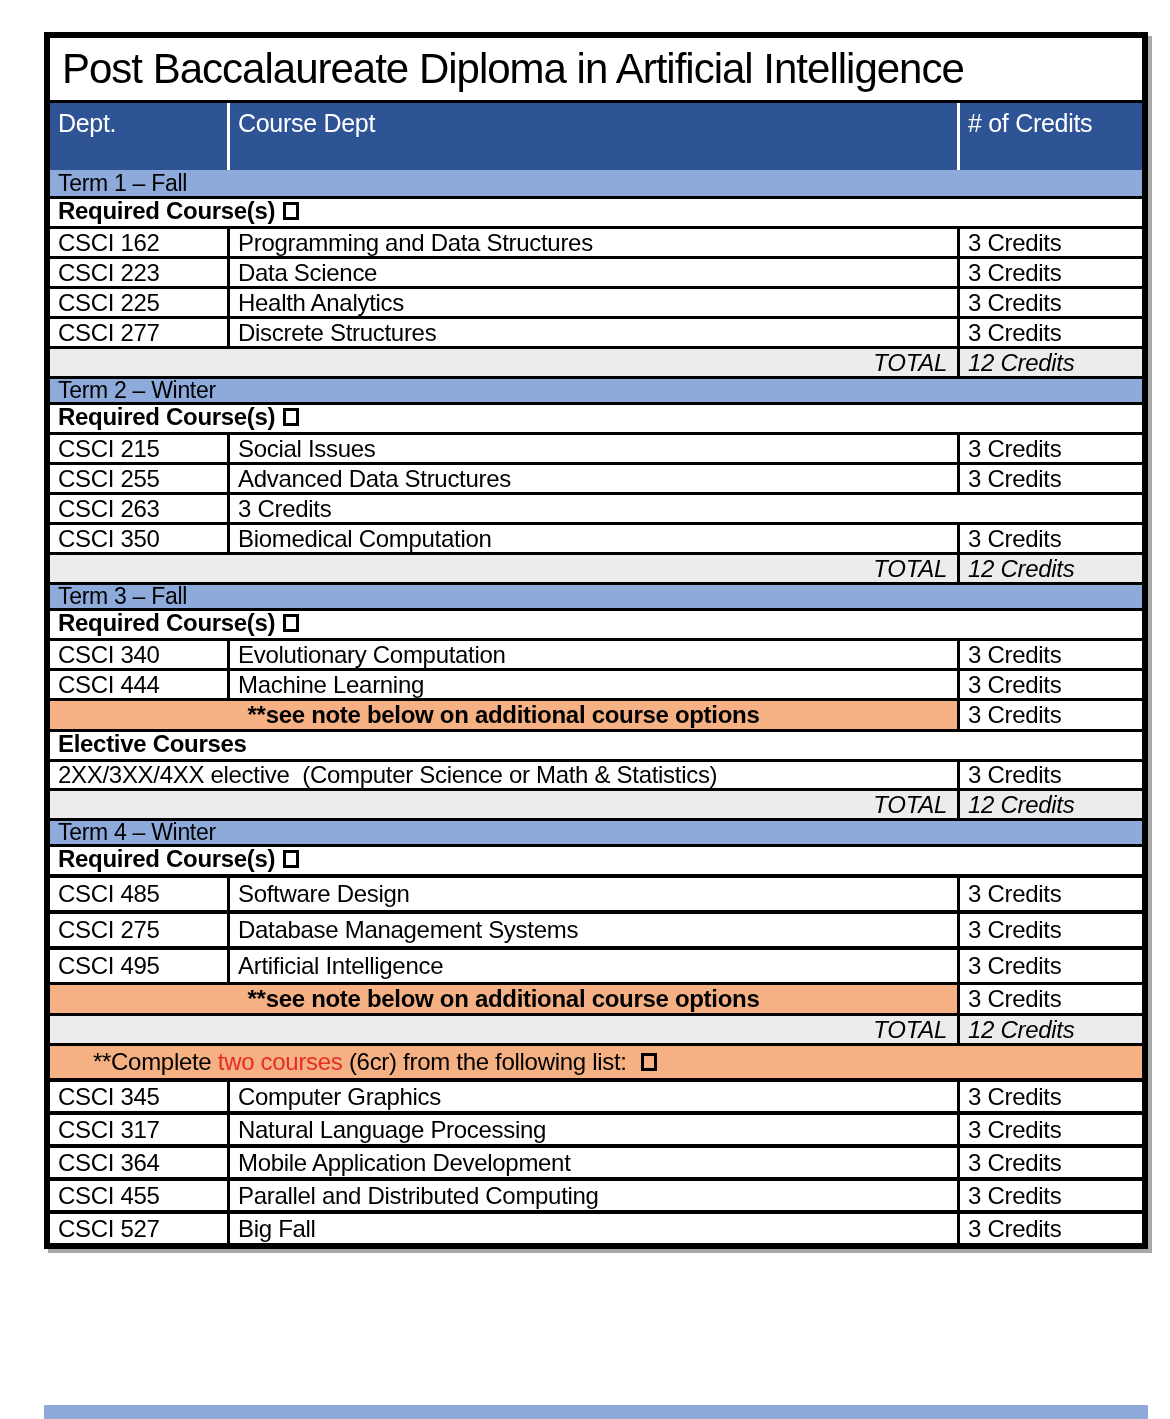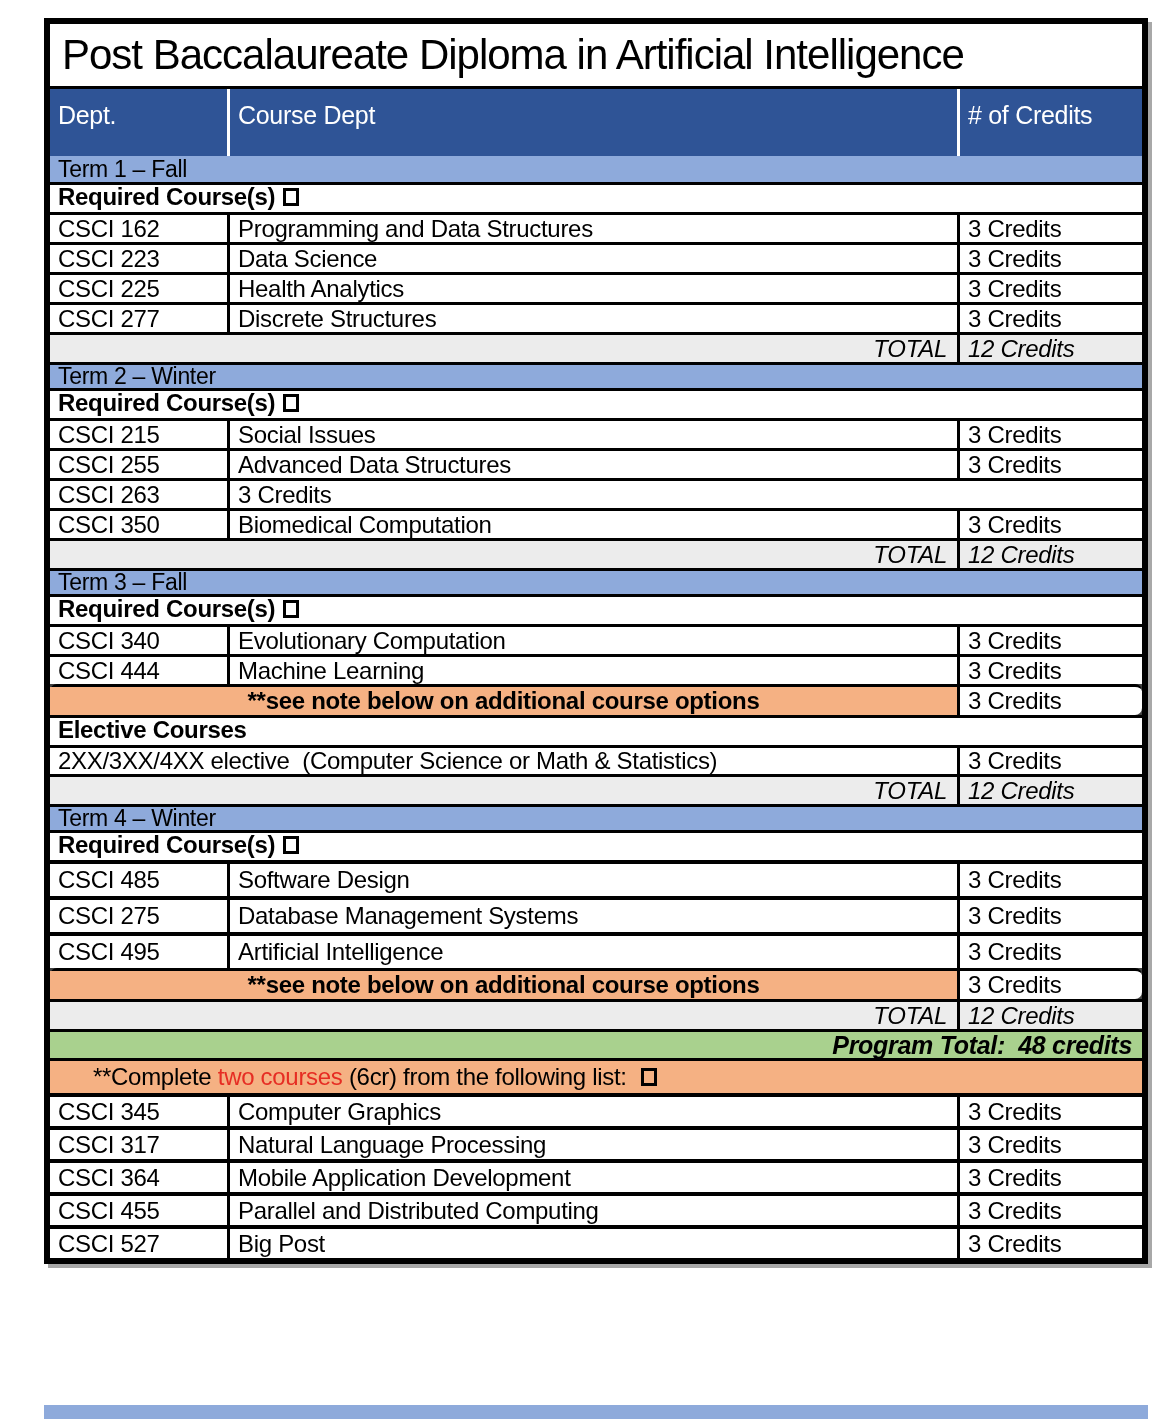--- a/index.html
+++ b/index.html
@@ -4,45 +4,45 @@
 <style>
   :root{
     --header_blue:#2F5496; --term_blue:#8EAADB; --note_orange:#F5B183;
     --total_gray:#ECECEC; --program_green:#A9D18E; --highlight_red:#E62D23;
     --border_black:#000000; --header_text:#FFFFFF;
   }
   *{box-sizing:border-box;margin:0;padding:0;}
   html,body{width:1170px;height:1419px;background:#fff;overflow:hidden;}
   body{font-family:"Liberation Sans","DejaVu Sans",sans-serif;color:#000;letter-spacing:-0.3px;}
   #doc-table{
-    position:absolute;left:44px;top:18px;width:1104px;
+    position:absolute;left:44px;top:32px;width:1104px;
     border:6px solid var(--border_black);
     background:#404040;
     box-shadow:4px 4px 0 #a8a8a8;
   }
   .row{display:flex;align-items:stretch;border-top:3px solid var(--border_black);background:#fff;}
   .row:first-child{border-top:none;}
   .cell{display:flex;align-items:center;padding:1px 8px;white-space:pre-wrap;overflow:hidden;}
   .c1{width:180px;border-right:3px solid var(--border_black);}
   .c2{width:730px;border-right:3px solid var(--border_black);}
   .c12{width:910px;border-right:3px solid var(--border_black);}
   .c3{flex:1;}
   .full{flex:1;}
   
   .r-title{height:62px;font-size:42px;letter-spacing:-1px;}
   .r-title .cell{padding-left:12px;}
   .r-header{height:70px;background:var(--header_blue);color:var(--header_text);font-size:25px;}
-  .r-header .cell{align-items:flex-start;padding-top:12px;}
+  .r-header .cell{align-items:flex-start;padding-top:6px;}
   .r-header .c1,.r-header .c2{border-right:3px solid #fff;}
   .r-term{height:26px;background:var(--term_blue);font-weight:normal;font-size:23px;}
   .r-subheader{height:30px;font-weight:bold;font-size:24px;align-items:flex-end;}
   .r-course{height:30px;font-size:24px;}
   .r-course2{height:36px;font-size:24px;border-top-width:4px;}
   .r-choice{height:33px;font-size:24px;border-top-width:4px;}
-  .r-note{height:31px;font-size:24px;border-radius:7px;}
+  .r-note{height:31px;font-size:24px;}
   .r-note .c12{background:var(--note_orange);font-weight:bold;justify-content:center;}
   .r-elective{height:29px;font-size:24px;}
   .r-total{height:30px;background:var(--total_gray);font-size:24px;font-style:italic;}
   .r-total .c12{justify-content:flex-end;padding-right:10px;}
   .r-program_total{height:29px;background:var(--program_green);font-size:25px;font-weight:bold;font-style:italic;}
   .r-program_total .cell{justify-content:flex-end;padding-right:10px;}
   .r-complete_note{height:35px;background:var(--note_orange);font-weight:normal;font-size:24px;padding-left:35px;}
   .hl{color:var(--highlight_red);}
   .cbx{display:inline-block;width:16px;height:18px;border:3px solid #000;margin-left:8px;flex:none;}
   #bottom-bar{position:absolute;left:44px;bottom:0;width:1104px;height:14px;background:var(--term_blue);}
@@ -172,23 +172,20 @@
         <div class="cell c3">3 Credits</div>
       </div>
       <div class="row r-note">
         <div class="cell c12">**see note below on additional course options</div>
         <div class="cell c3">3 Credits</div>
       </div>
       <div class="row r-total">
         <div class="cell c12">TOTAL</div>
         <div class="cell c3">12 Credits</div>
       </div>
-      <div class="row r-program_total">
-        <div class="cell full">Program Total:  48 credits</div>
-      </div>
       <div class="row r-complete_note">
         <div class="cell full"><div class="lbl">**Complete </div><div class="lbl hl">two courses</div><div class="lbl"> (6cr) from the following list: </div><div class="cbx"></div></div>
       </div>
       <div class="row r-choice">
         <div class="cell c1">CSCI 345</div>
         <div class="cell c2">Computer Graphics</div>
         <div class="cell c3">3 Credits</div>
       </div>
       <div class="row r-choice">
         <div class="cell c1">CSCI 317</div>
@@ -200,19 +197,19 @@
         <div class="cell c2">Mobile Application Development</div>
         <div class="cell c3">3 Credits</div>
       </div>
       <div class="row r-choice">
         <div class="cell c1">CSCI 455</div>
         <div class="cell c2">Parallel and Distributed Computing</div>
         <div class="cell c3">3 Credits</div>
       </div>
       <div class="row r-choice">
         <div class="cell c1">CSCI 527</div>
-        <div class="cell c2">Big Post</div>
+        <div class="cell c2">Big Fall</div>
         <div class="cell c3">3 Credits</div>
       </div>
     </div>
 </div>
 
 <div id="bottom-bar"></div>
 
 </body></html>

